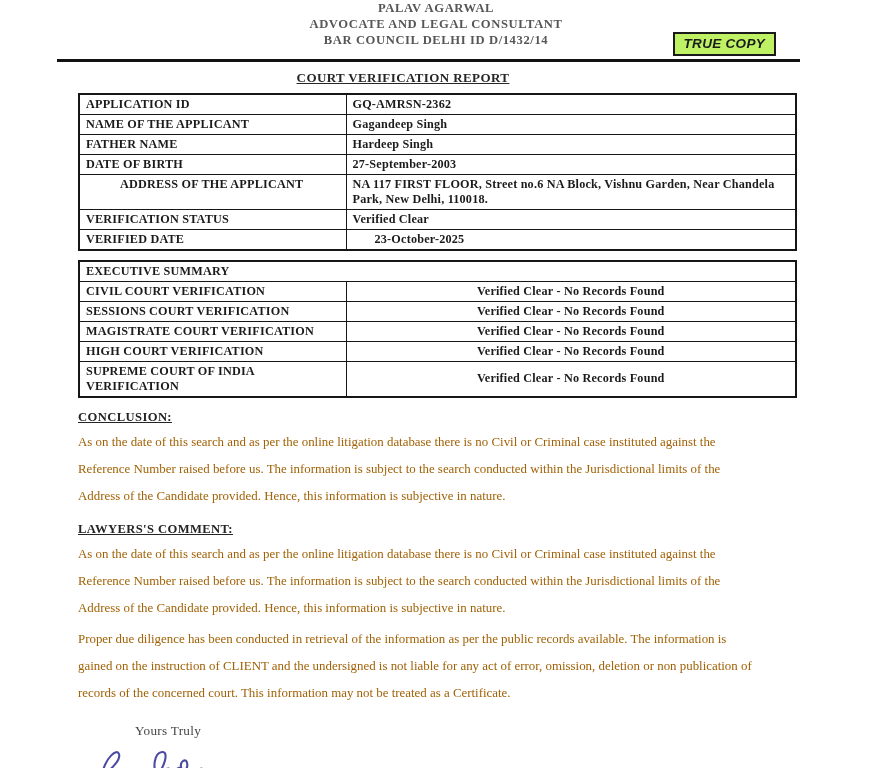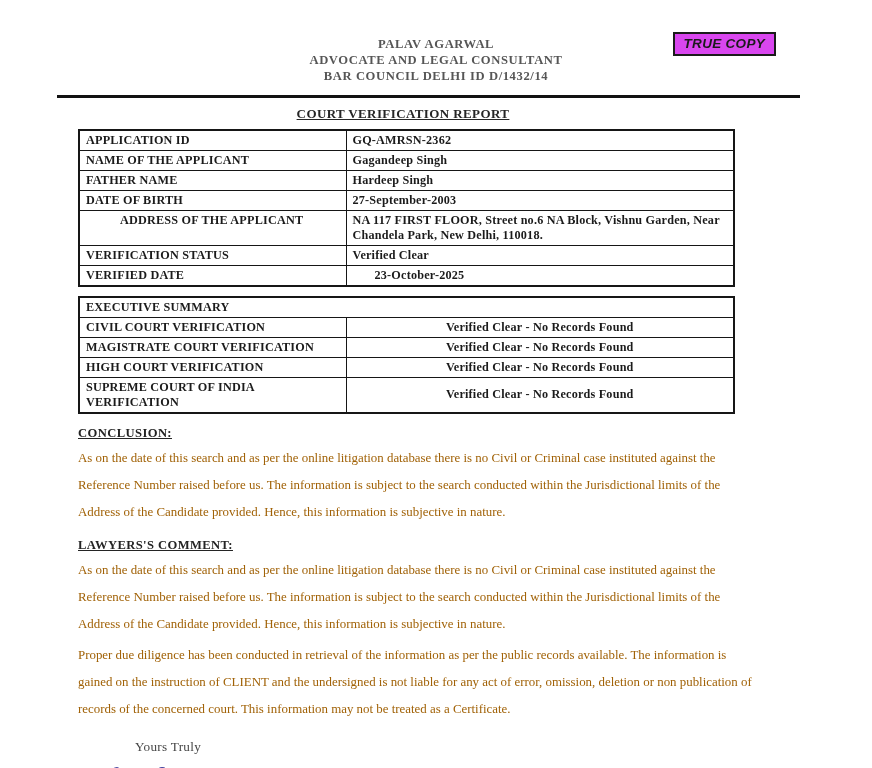--- a/index.html
+++ b/index.html
@@ -6,60 +6,59 @@
   html,body { background:#ffffff; }
   .page {
     position:relative;
     width:872px; height:768px;
     background:#ffffff;
     font-family:"Liberation Serif", serif;
     overflow:hidden;
   }
   
   .letterhead {
-    padding-top:36px;
     text-align:center;
     color:#565656;
     font-weight:bold;
     font-size:12.6px;
     line-height:16px;
     letter-spacing:0.6px;
   }
   .stamp {
     position:absolute;
     top:32px; right:96px;
     border:2px solid #1b1b1b;
     padding:2px 9px 3px 9px;
     font-family:"Liberation Sans", sans-serif;
     font-style:italic;
     font-weight:bold;
     font-size:13.5px;
     color:#1b1b1b;
     letter-spacing:0.3px;
-    background:#d946ef;
+    background:#bef264;
   }
   .rule {
     margin:11px 0 0 57px;
     width:743px; height:2.6px;
     background:#121212;
   }
   .doc-title {
     margin:8px 0 0 78px;
     width:650px;
     text-align:center;
     font-weight:bold;
     font-size:13px;
     letter-spacing:0.4px;
     color:#262626;
     text-decoration:underline;
   }
   
   table.grid {
     margin:7px 0 0 78px;
-    width:657px;
+    width:719px;
     border-collapse:collapse;
     border:2px solid #161616;
   }
   table.grid td {
     border:1.5px solid #161616;
     padding:2px 6px;
     font-weight:bold;
     font-size:12.2px;
     color:#1b1b1b;
     height:20px;
@@ -142,20 +141,24 @@
   <table class="grid summary">
     <tbody>
       <tr>
         <td class="hdr" colspan="2">EXECUTIVE SUMMARY</td>
       </tr>
       <tr>
         <td class="lbl">CIVIL COURT VERIFICATION</td>
         <td class="val">Verified Clear - No Records Found</td>
       </tr>
       <tr>
+        <td class="lbl">SESSIONS COURT VERIFICATION</td>
+        <td class="val">Verified Clear - No Records Found</td>
+      </tr>
+      <tr>
         <td class="lbl">MAGISTRATE COURT VERIFICATION</td>
         <td class="val">Verified Clear - No Records Found</td>
       </tr>
       <tr>
         <td class="lbl">HIGH COURT VERIFICATION</td>
         <td class="val">Verified Clear - No Records Found</td>
       </tr>
       <tr>
         <td class="lbl">SUPREME COURT OF INDIA VERIFICATION</td>
         <td class="val">Verified Clear - No Records Found</td>

